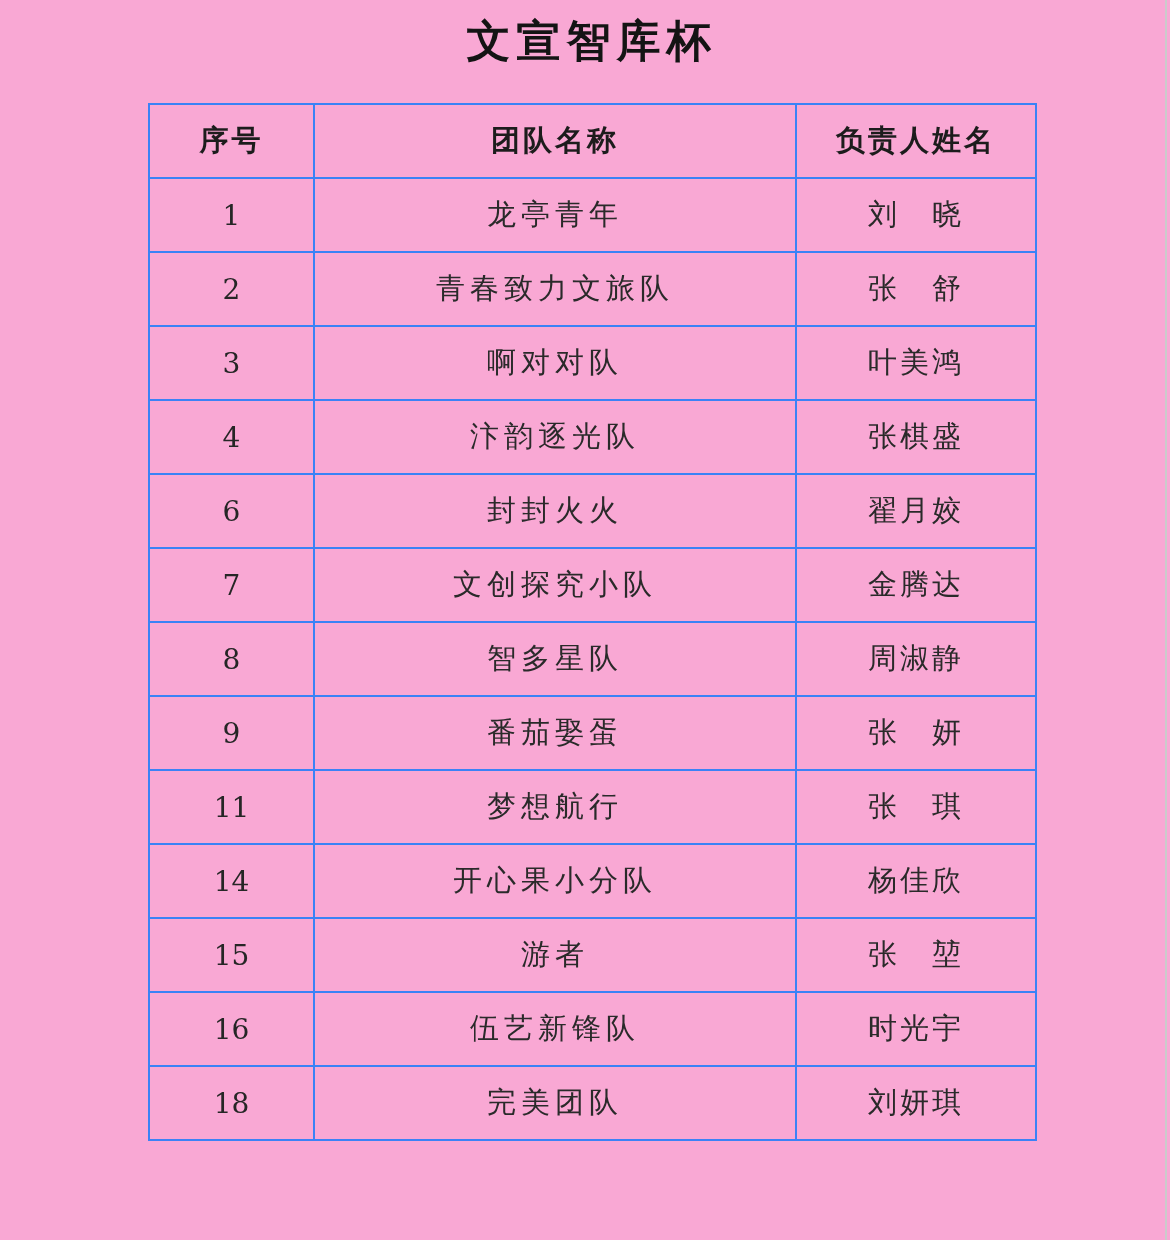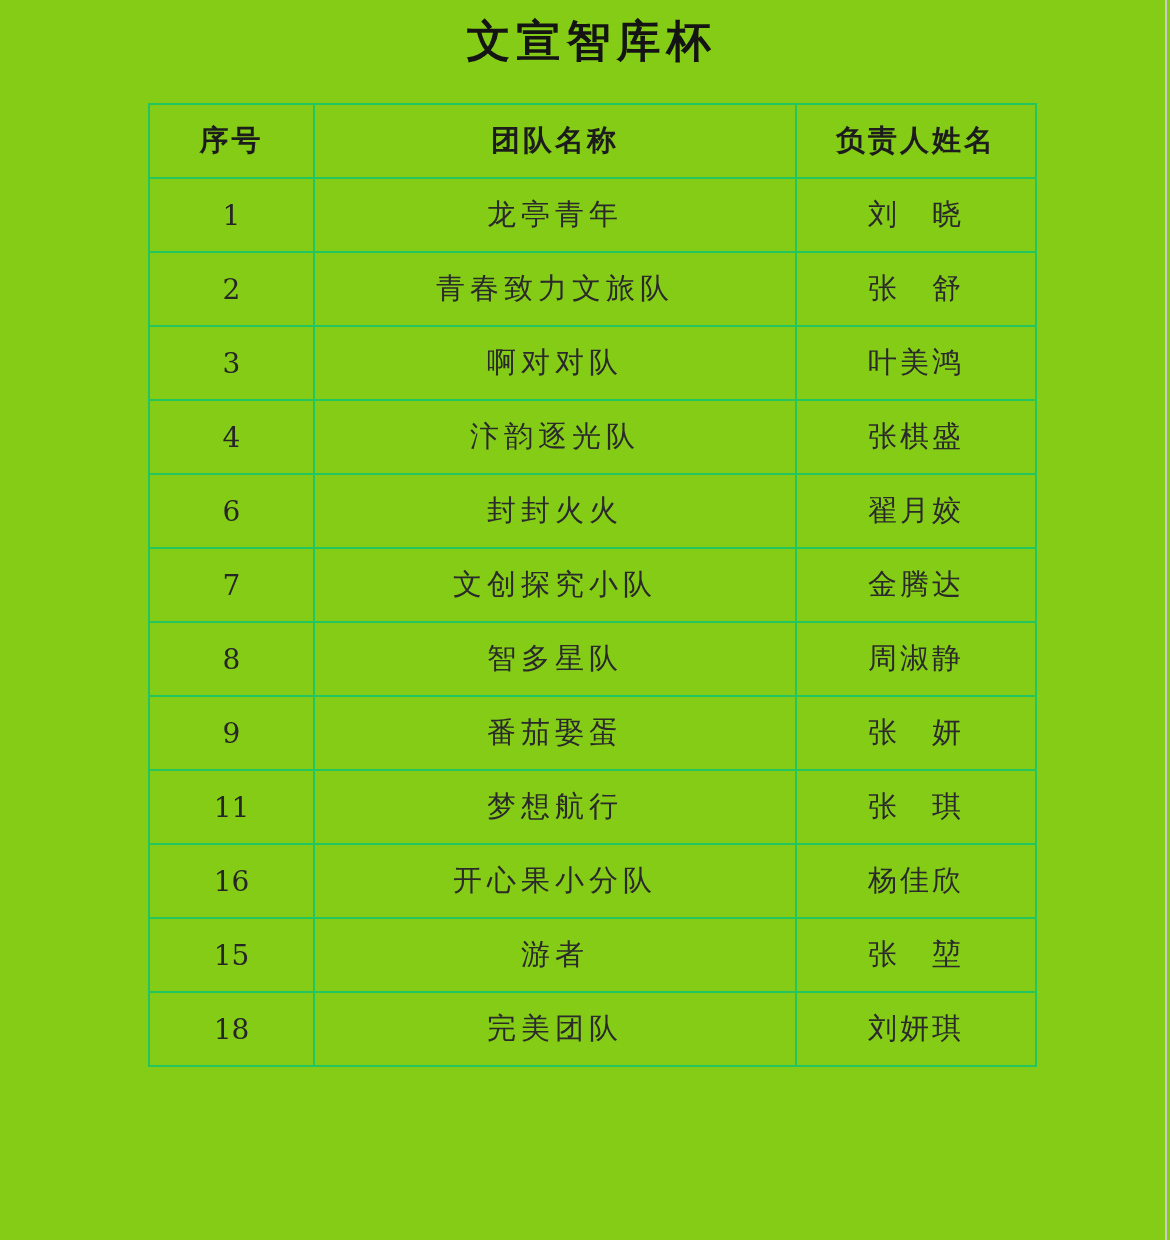--- a/index.html
+++ b/index.html
@@ -4,21 +4,21 @@
 <style>
   html, body {
     margin: 0;
     padding: 0;
     background: #ffffff;
   }
   .page {
     position: relative;
     width: 1170px;
     height: 1240px;
-    background: #84cc16;
+    background: #f9a8d4;
     font-family: "DejaVu Serif", serif;
     color: #222222;
     overflow: hidden;
   }
   .page-edge-line {
     position: absolute;
     top: 0;
     right: 3px;
     width: 2px;
     height: 100%;
@@ -42,21 +42,21 @@
     top: 103px;
     width: 887px;
   }
   table.teams {
     border-collapse: collapse;
     width: 887px;
     table-layout: fixed;
   }
   table.teams th,
   table.teams td {
-    border: 2px solid #22c55e;
+    border: 2px solid #3b82f6;
     text-align: center;
     vertical-align: middle;
     padding: 16px;
     overflow: hidden;
     white-space: nowrap;
   }
   table.teams thead tr {
     height: 60px;
   }
   table.teams tbody tr {
@@ -146,28 +146,33 @@
     <td class="cell-no">9</td>
     <td class="cell-team">番茄娶蛋</td>
     <td class="cell-leader">张　妍</td>
   </tr>
           <tr>
     <td class="cell-no">11</td>
     <td class="cell-team">梦想航行</td>
     <td class="cell-leader">张　琪</td>
   </tr>
           <tr>
-    <td class="cell-no">16</td>
+    <td class="cell-no">14</td>
     <td class="cell-team">开心果小分队</td>
     <td class="cell-leader">杨佳欣</td>
   </tr>
           <tr>
     <td class="cell-no">15</td>
     <td class="cell-team">游者</td>
     <td class="cell-leader">张　堃</td>
+  </tr>
+          <tr>
+    <td class="cell-no">16</td>
+    <td class="cell-team">伍艺新锋队</td>
+    <td class="cell-leader">时光宇</td>
   </tr>
           <tr>
     <td class="cell-no">18</td>
     <td class="cell-team">完美团队</td>
     <td class="cell-leader">刘妍琪</td>
   </tr>
         </tbody>
     </table>
   </div>
 

